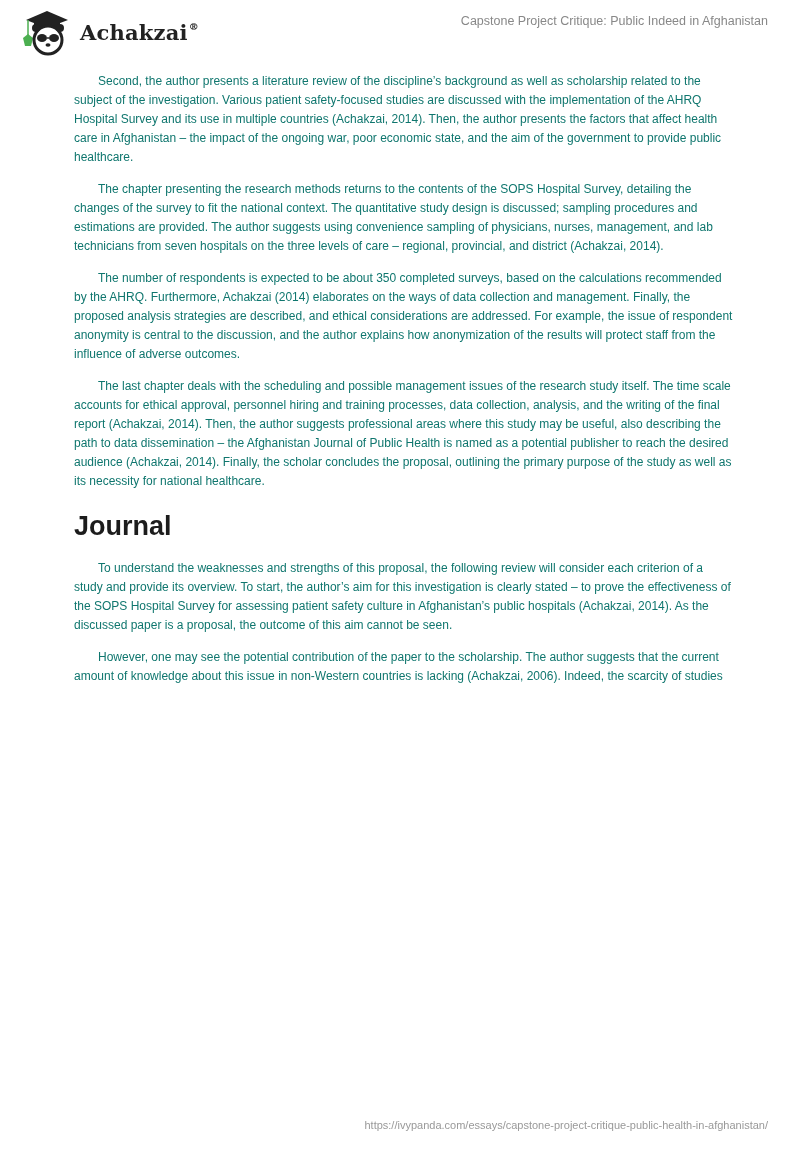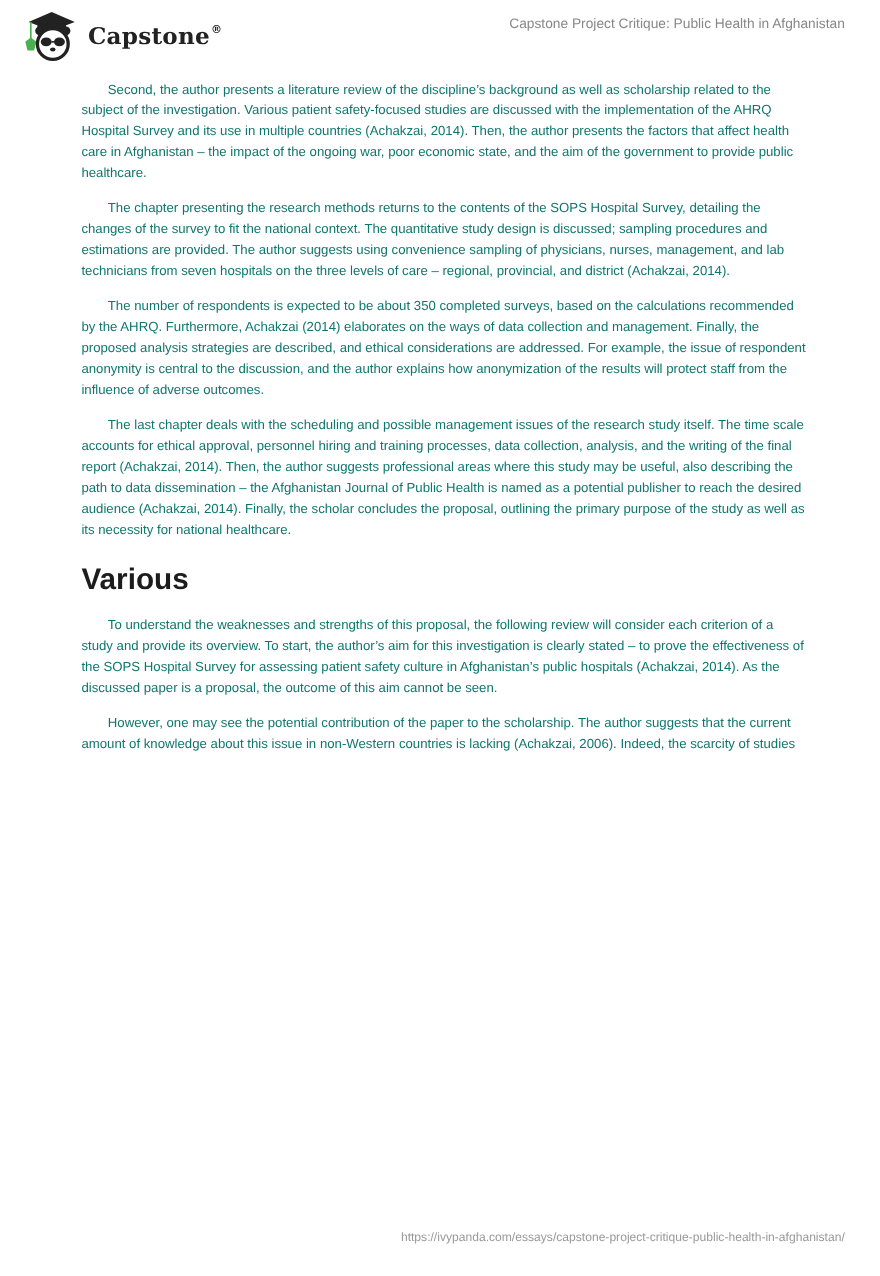--- a/index.html
+++ b/index.html
@@ -28,28 +28,28 @@
       <line x1="10" y1="12" x2="10" y2="30" stroke="#4caf50" stroke-width="1.5"></line>
       <path d="M5,30 L10,26 L15,30 L13,38 L7,38 Z" fill="#4caf50"></path>
       <circle cx="30" cy="32" r="14" fill="#fff" stroke="#222" stroke-width="3"></circle>
       <circle cx="18" cy="20" r="4" fill="#222"></circle>
       <circle cx="42" cy="20" r="4" fill="#222"></circle>
       <ellipse cx="24" cy="30" rx="5" ry="4" fill="#222"></ellipse>
       <ellipse cx="36" cy="30" rx="5" ry="4" fill="#222"></ellipse>
       <line x1="29" y1="30" x2="31" y2="30" stroke="#222" stroke-width="1.5"></line>
       <ellipse cx="30" cy="37" rx="2.5" ry="1.8" fill="#222"></ellipse>
     </svg>
-    <span class="brand"><span>Capstone</span><sup>®</sup></span>
+    <span class="brand"><span>Achakzai</span><sup>®</sup></span>
   </div>
-  <div class="doc-title">Capstone Project Critique: Public Health in Afghanistan</div>
+  <div class="doc-title">Capstone Project Critique: Public Indeed in Afghanistan</div>
 </div>
 
 <div class="content">
   <p class="para">Second, the author presents a literature review of the discipline’s background as well as scholarship related to the subject of the investigation. Various patient safety-focused studies are discussed with the implementation of the AHRQ Hospital Survey and its use in multiple countries (Achakzai, 2014). Then, the author presents the factors that affect health care in Afghanistan – the impact of the ongoing war, poor economic state, and the aim of the government to provide public healthcare.</p>
   <p class="para">The chapter presenting the research methods returns to the contents of the SOPS Hospital Survey, detailing the changes of the survey to fit the national context. The quantitative study design is discussed; sampling procedures and estimations are provided. The author suggests using convenience sampling of physicians, nurses, management, and lab technicians from seven hospitals on the three levels of care – regional, provincial, and district (Achakzai, 2014).</p>
   <p class="para">The number of respondents is expected to be about 350 completed surveys, based on the calculations recommended by the AHRQ. Furthermore, Achakzai (2014) elaborates on the ways of data collection and management. Finally, the proposed analysis strategies are described, and ethical considerations are addressed. For example, the issue of respondent anonymity is central to the discussion, and the author explains how anonymization of the results will protect staff from the influence of adverse outcomes.</p>
   <p class="para">The last chapter deals with the scheduling and possible management issues of the research study itself. The time scale accounts for ethical approval, personnel hiring and training processes, data collection, analysis, and the writing of the final report (Achakzai, 2014). Then, the author suggests professional areas where this study may be useful, also describing the path to data dissemination – the Afghanistan Journal of Public Health is named as a potential publisher to reach the desired audience (Achakzai, 2014). Finally, the scholar concludes the proposal, outlining the primary purpose of the study as well as its necessity for national healthcare.</p>
-  <h2 class="heading">Various</h2>
+  <h2 class="heading">Journal</h2>
   <p class="para">To understand the weaknesses and strengths of this proposal, the following review will consider each criterion of a study and provide its overview. To start, the author’s aim for this investigation is clearly stated – to prove the effectiveness of the SOPS Hospital Survey for assessing patient safety culture in Afghanistan’s public hospitals (Achakzai, 2014). As the discussed paper is a proposal, the outcome of this aim cannot be seen.</p>
   <p class="para">However, one may see the potential contribution of the paper to the scholarship. The author suggests that the current amount of knowledge about this issue in non-Western countries is lacking (Achakzai, 2006). Indeed, the scarcity of studies</p>
 </div>
 
 <div class="footer-url">https://ivypanda.com/essays/capstone-project-critique-public-health-in-afghanistan/</div>
 
 </body></html>

